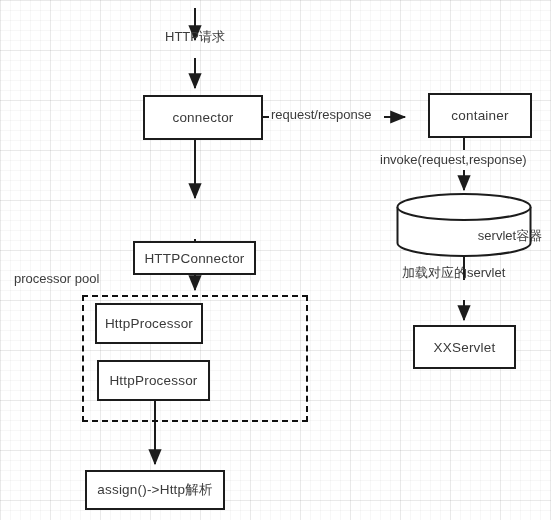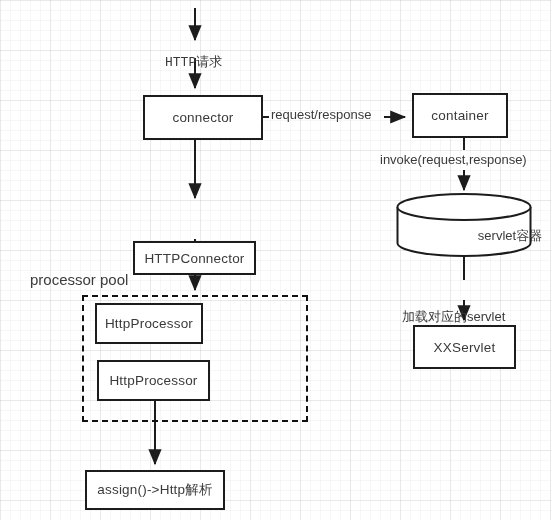--- a/index.html
+++ b/index.html
@@ -51,21 +51,21 @@
     display: flex;
     align-items: center;
     justify-content: center;
     color: #3a3a3a;
     font-size: 13.5px;
     letter-spacing: 0.2px;
     white-space: nowrap;
   }
 
   .node-connector   { left:143px; top:95px;  width:120px; height:45px; }
-  .node-container   { left:412px; top:93px;  width:96px; height:45px; }
+  .node-container   { left:428px; top:93px;  width:104px; height:45px; }
   .node-httpconn    { left:133px; top:205px; width:123px; height:34px;margin-top:36px; }
   .node-proc1       { left:95px;  top:303px; width:108px; height:41px; }
   .node-proc2       { left:97px;  top:360px; width:113px; height:41px; }
   .node-xxservlet   { left:413px; top:325px; width:103px; height:44px; }
   .node-assign      { left:85px;  top:470px; width:140px; height:40px; }
 
   
   .pool-box {
     position: absolute;
     left: 82px;
@@ -74,24 +74,23 @@
     height: 127px;
     box-sizing: border-box;
     border: 2.5px dashed #111111;
     background: transparent;
   }
 
   .pool-label {
     position: absolute;
     left: 14px;
     top: 271px;
-    font-size: 15px;
+    font-size: 13px;
     color: #3c3c3c;
     white-space: nowrap;
-    margin-left: 16px;
   }
 
   
   .cylinder {
     position: absolute;
     left: 396px;
     top: 193px;
     width: 136px;
     height: 64px;
   }
@@ -108,24 +107,24 @@
   }
 
   
   .edge-label {
     position: absolute;
     font-size: 13px;
     color: #3a3a3a;
     white-space: nowrap;
     background: transparent;
   }
-  .lbl-http-req   { left:165px; top:53px;font-family:Liberation Mono, monospace;  }
+  .lbl-http-req   { left:165px; top:28px;  }
   .lbl-req-resp   { left:271px; top:107px; }
   .lbl-invoke     { left:380px; top:152px; }
-  .lbl-load       { left:402px; top:264px;margin-top:44px; }
+  .lbl-load       { left:402px; top:264px; }
 </style>
 </head>
 <body>
 
 <div id="canvas">
 
   <svg class="layer" viewBox="0 0 551 520" xmlns="http://www.w3.org/2000/svg">
     <defs>
       <marker id="arrowhead" markerWidth="9" markerHeight="9" refX="7.4" refY="3.3" orient="auto" markerUnits="strokeWidth">
         <path d="M0,0 L8,3.3 L0,6.6 z" fill="#1c1c1c"></path>

